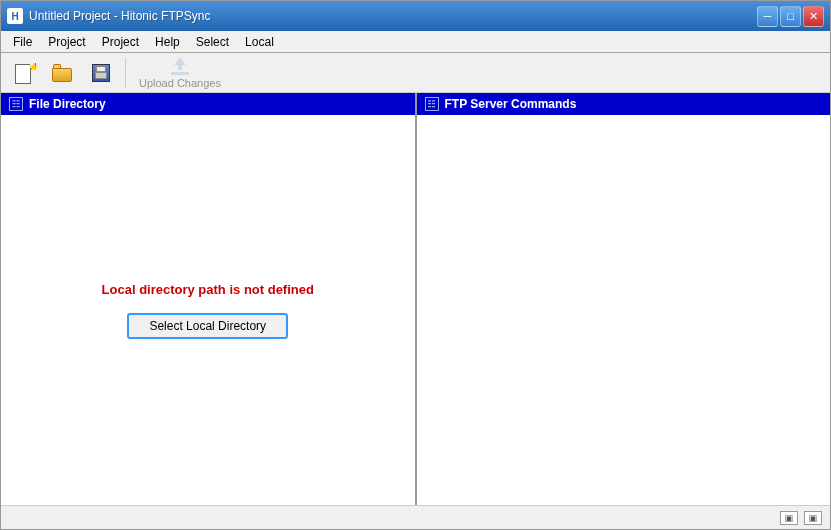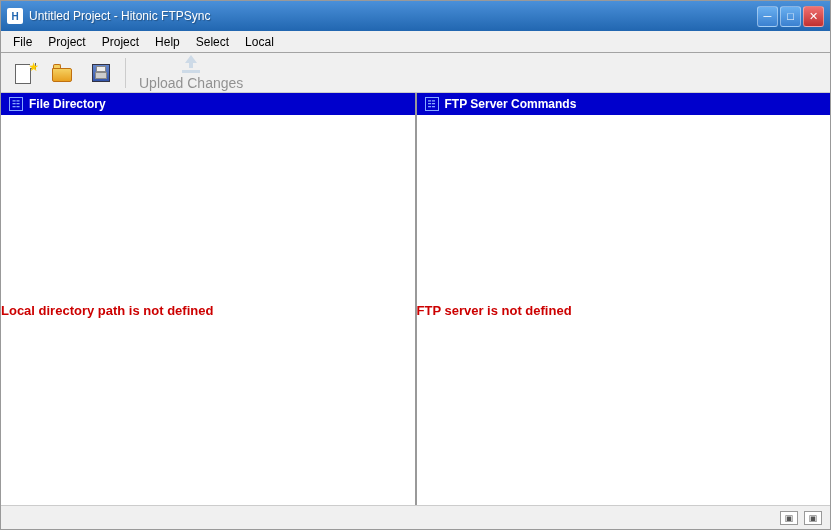--- a/index.html
+++ b/index.html
@@ -114,21 +114,21 @@
       gap: 2px;
     }
     .toolbar-btn .btn-icon {
       width: 22px;
       height: 18px;
       display: flex;
       align-items: center;
       justify-content: center;
     }
     .toolbar-btn .btn-label {
-      font-size: 14px;
+      font-size: 11px;
       color: #333;
       white-space: nowrap;
     }
     .toolbar-btn.disabled {
       opacity: 0.5;
       cursor: default;
     }
     .toolbar-separator {
       width: 1px;
       height: 30px;
@@ -303,21 +303,21 @@
       font-size: 9px;
       display: flex;
       align-items: center;
       justify-content: center;
       font-weight: bold;
     }
     .panel-body {
       flex: 1;
       display: flex;
       flex-direction: column;
-      align-items: flex-start;
+      align-items: center;
       justify-content: center;
       gap: 16px;
       background: white;
     }
     .panel-error-text {
       color: #cc0000;
       font-weight: bold;
       font-size: 13px;
     }
     .panel-select-btn {
@@ -433,30 +433,30 @@
   <div class="main-content">
     <div class="panels">
 
       <div class="panel">
         <div class="panel-header">
           <div class="panel-header-icon">☷</div>
           <span>File Directory</span>
         </div>
         <div class="panel-body">
           <span class="panel-error-text">Local directory path is not defined</span>
+          <button class="panel-select-btn">Select Local Directory</button>
         </div>
       </div>
 
       <div class="panel">
         <div class="panel-header">
           <div class="panel-header-icon">☷</div>
           <span>FTP Server Commands</span>
         </div>
         <div class="panel-body">
-          <span class="panel-error-text">FTP server is not defined</span>
         </div>
       </div>
 
     </div>
 
     <div class="statusbar">
       <div class="status-icon">
         <span>▣</span>
       </div>
       <div class="status-icon">

